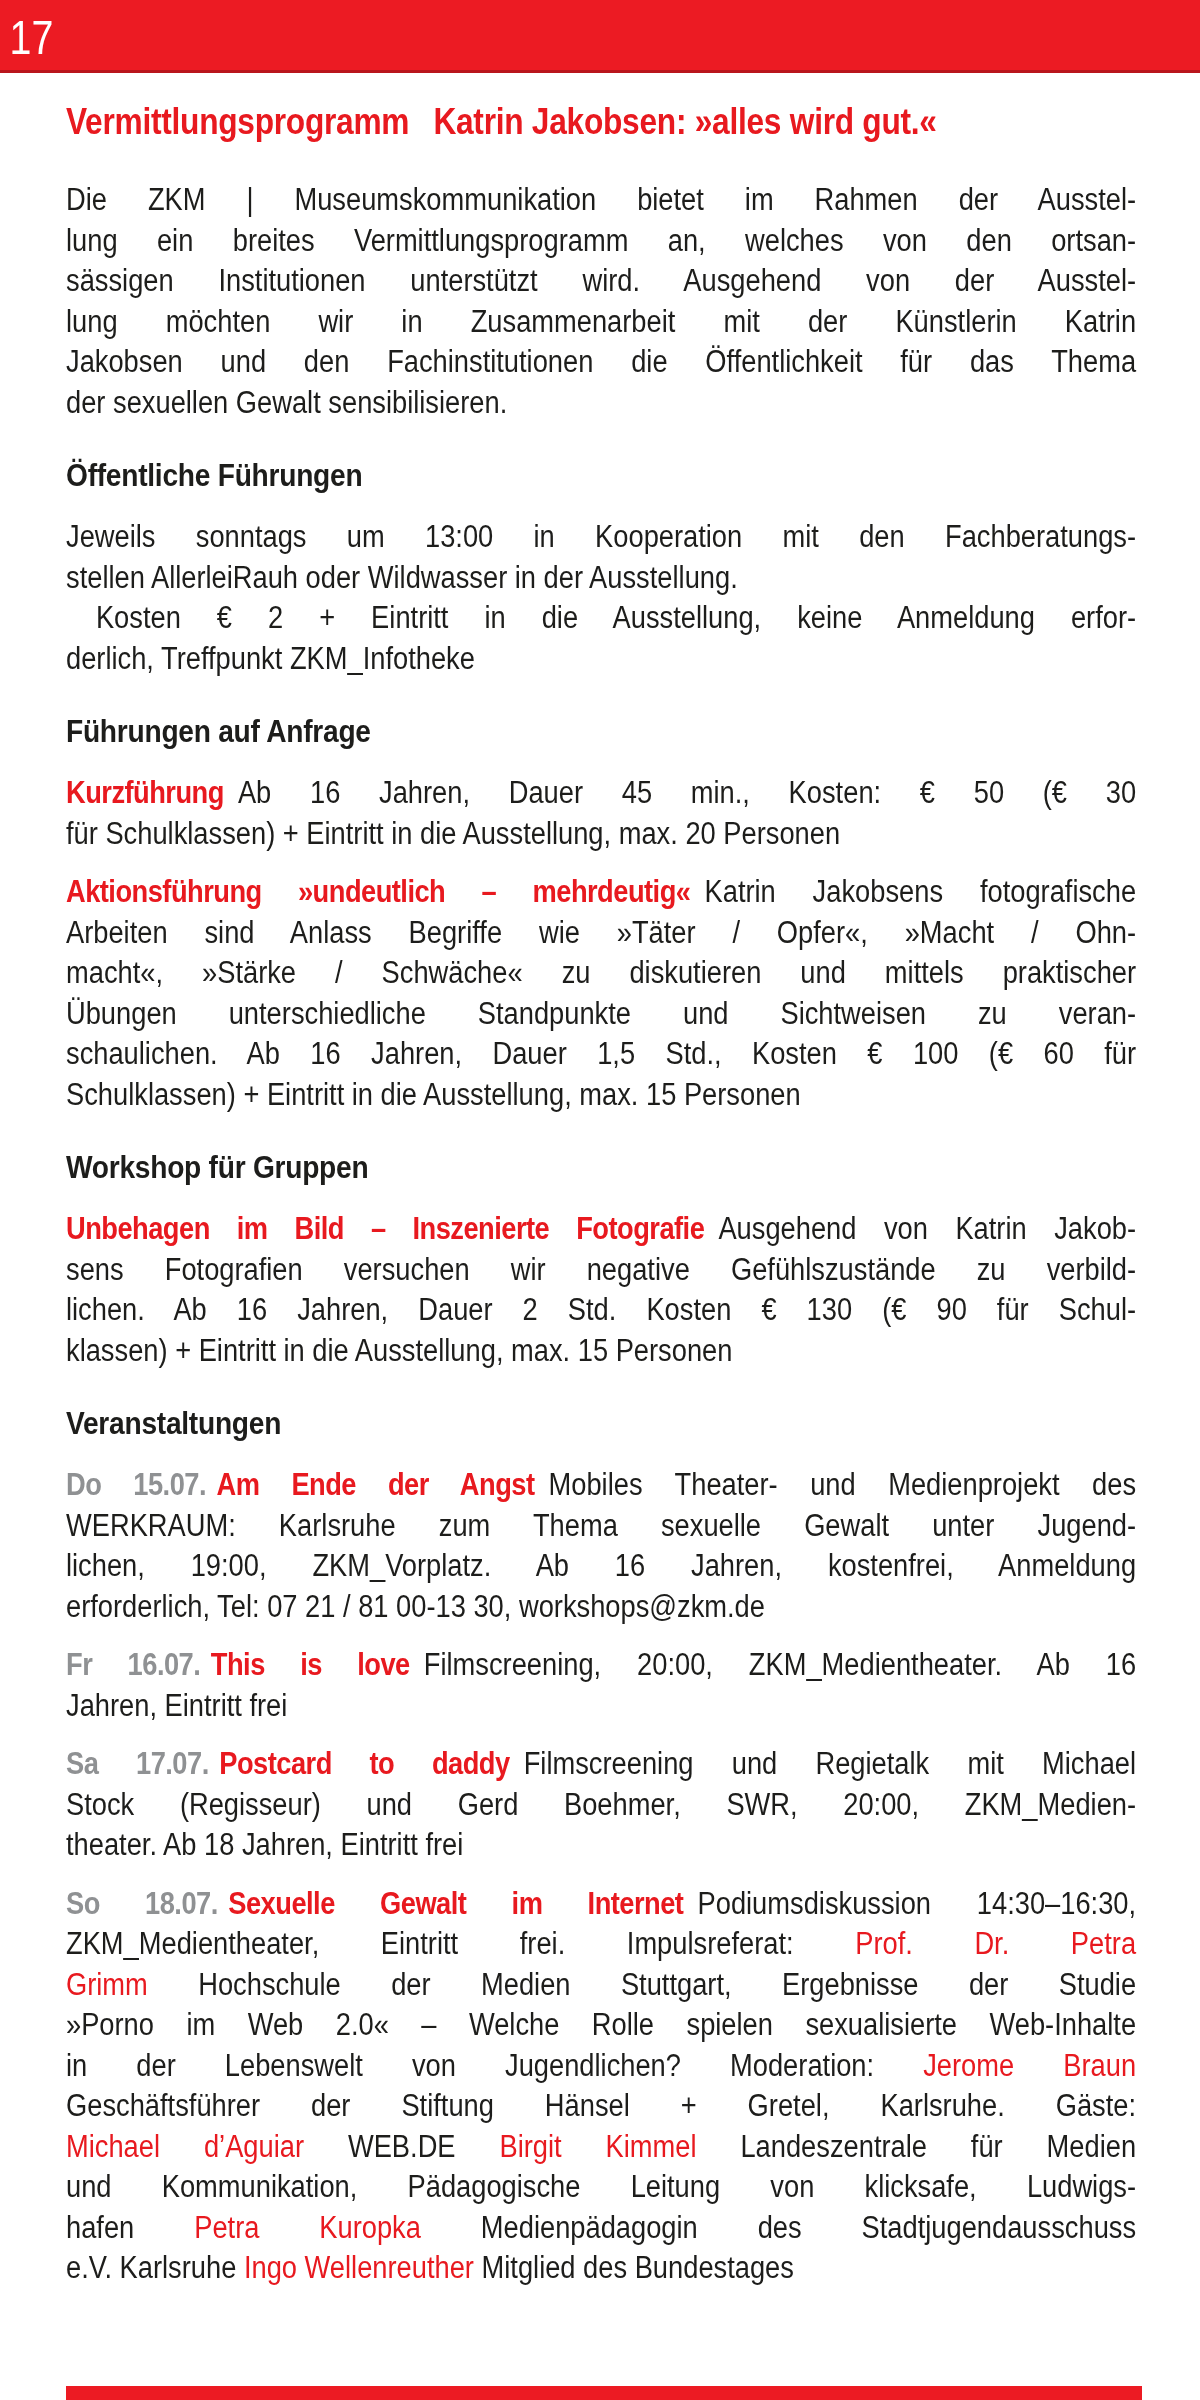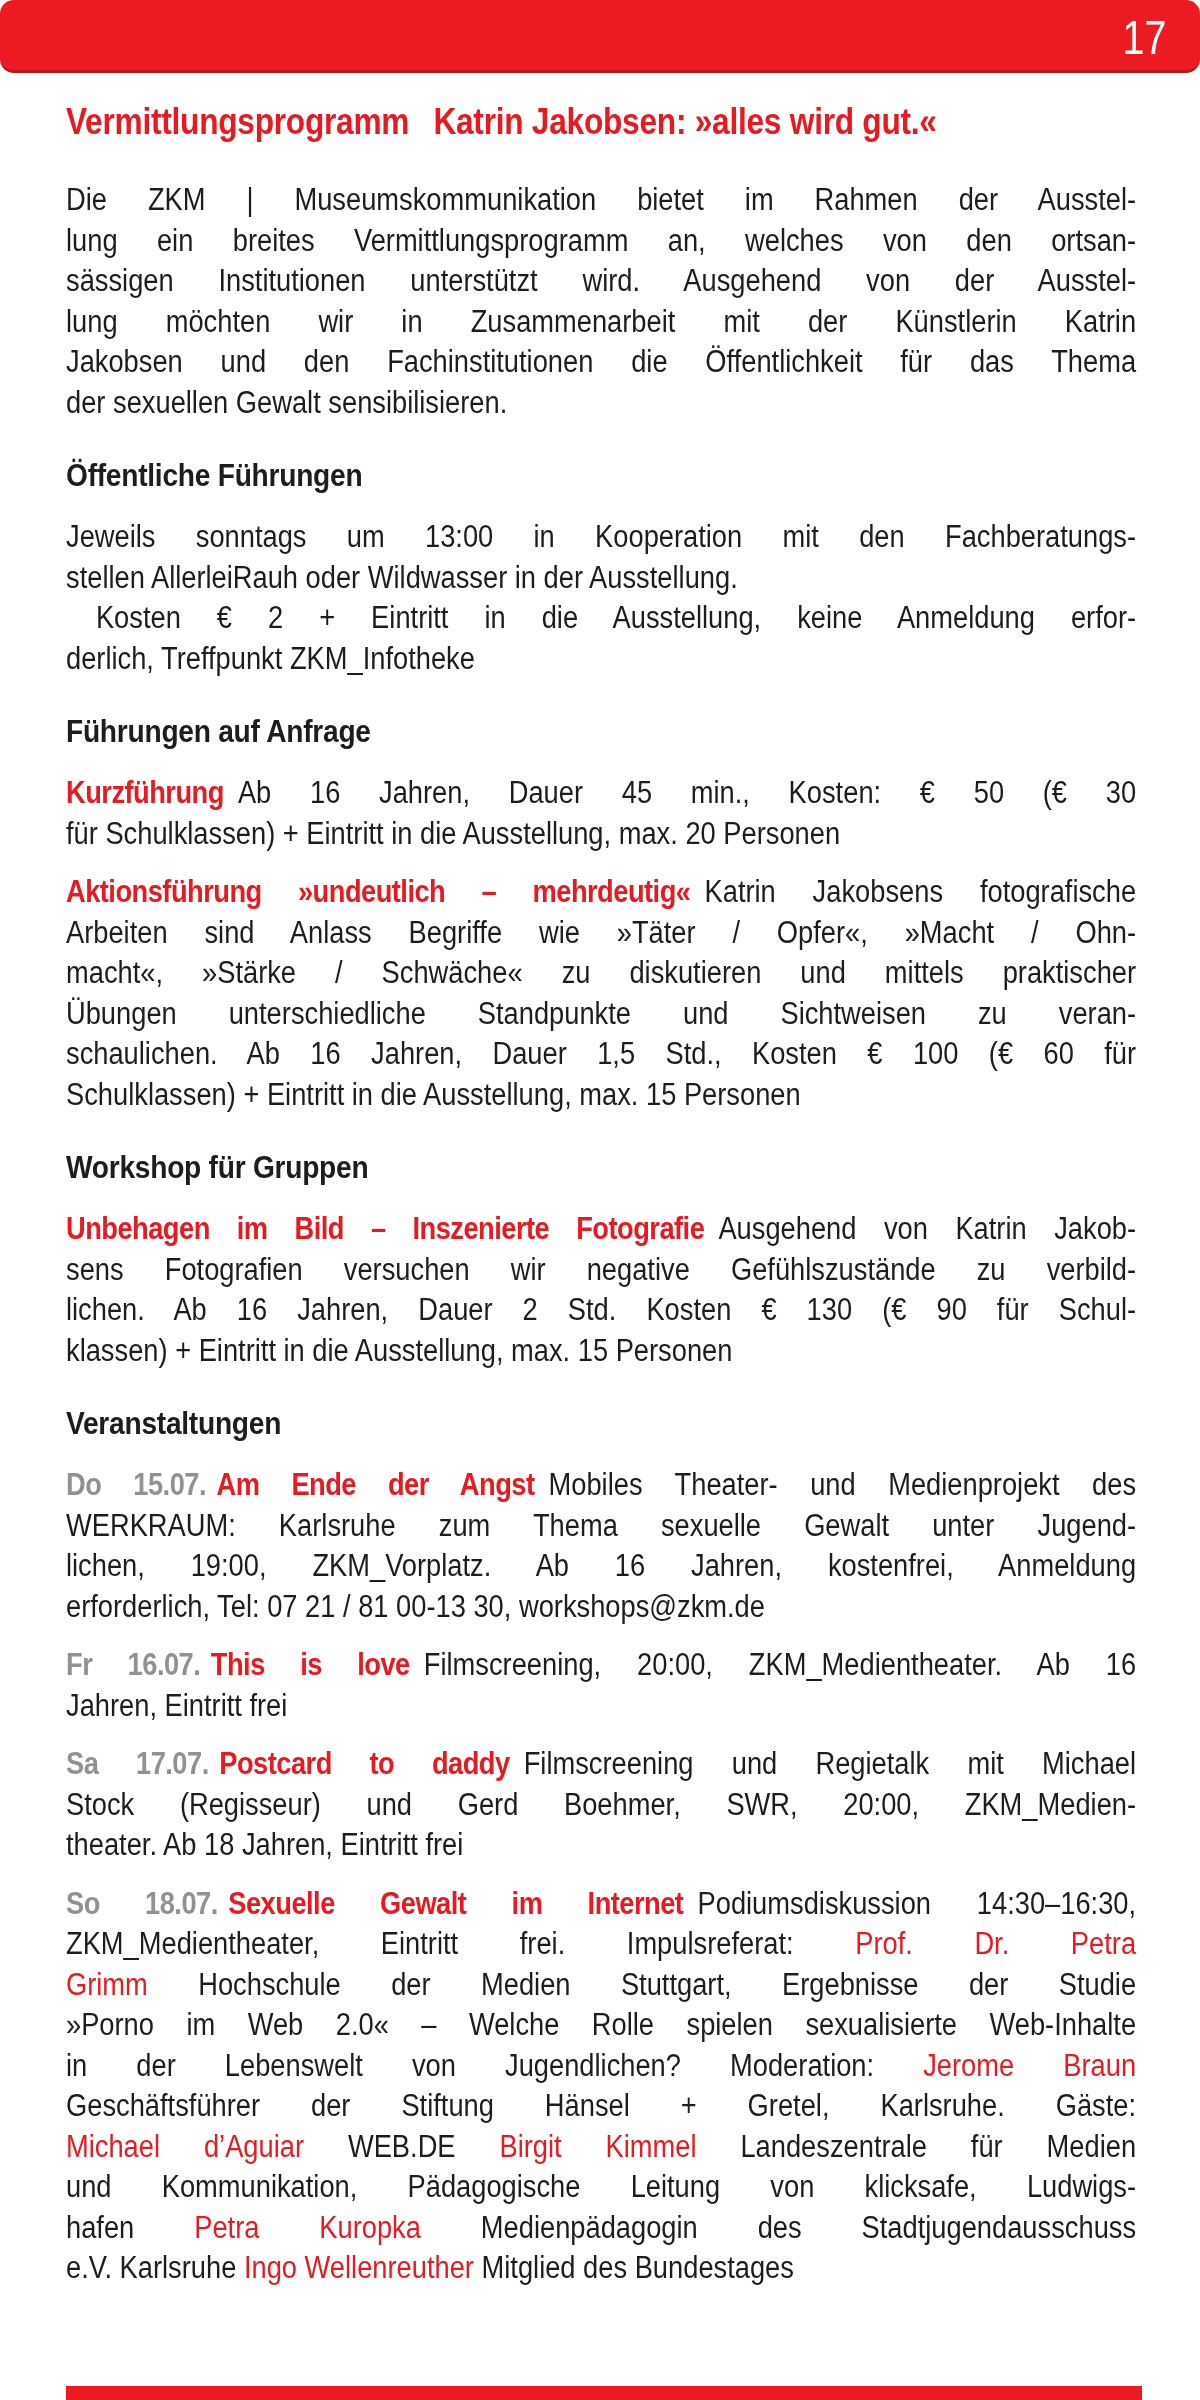--- a/index.html
+++ b/index.html
@@ -9,23 +9,22 @@
     overflow: hidden;
     font-family: "Liberation Sans", "DejaVu Sans", sans-serif;
     color: var(--ink, #1d1d1b);
   }
   .header-bar {
     position: absolute; top: 0; left: 0;
     width: 1200px; height: 73px;
     background: var(--header, #ec1b23);
     border-bottom: 3px solid var(--header-edge, #b9151c);
     box-sizing: border-box;
-    display: flex; justify-content: flex-end; align-items: flex-end;
+    display: flex; justify-content: flex-start; align-items: flex-end;
     padding: 0 34px 8px 0;
-    border-radius: 14px;
   }
   .page-number {
     color: #ffffff;
     font-size: 48px; line-height: 1;
     font-weight: 400;
     transform: scaleX(0.82);
     transform-origin: right bottom;
   }
   .column {
     position: absolute; left: 66px; top: 100px;

